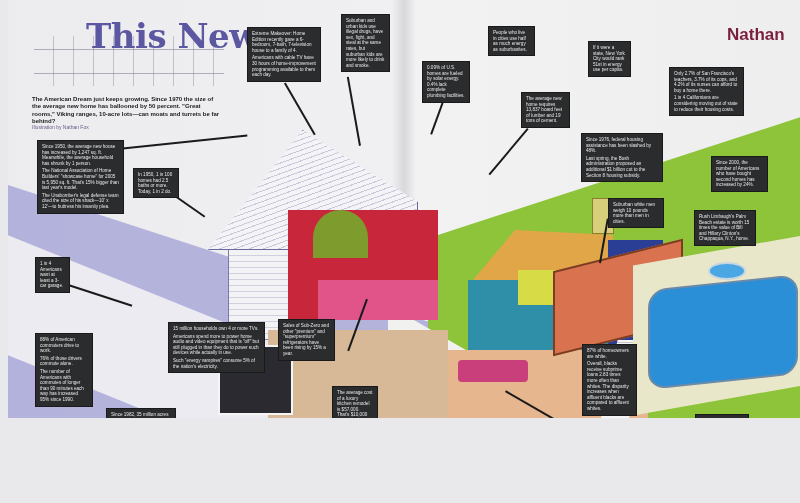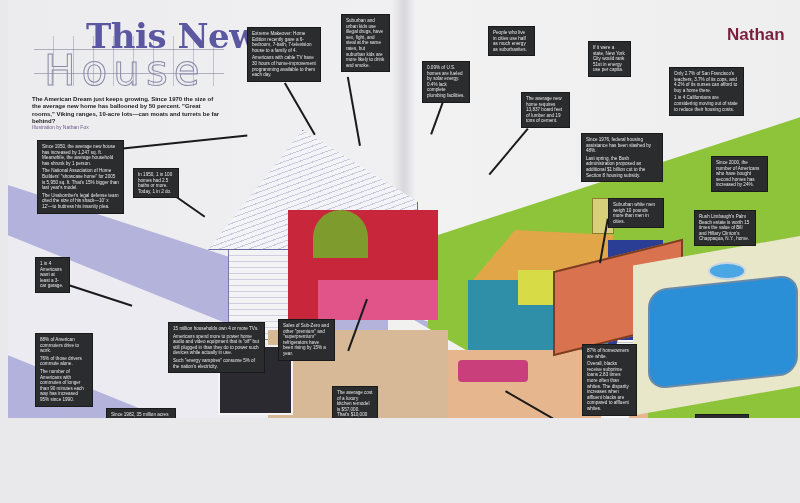--- a/index.html
+++ b/index.html
@@ -103,21 +103,20 @@
     <div class="garage"></div>
   </div>
 
   <div class="deck"></div>
   <div class="pool-surround"></div>
   <div class="pool"></div>
   <div class="spa"></div>
 
   <div class="blueprint-lines"></div>
   <div class="title-1">This New</div>
-  <div class="title-2">House</div>
   <div class="exhibit">Nathan</div>
   <div class="deck-text">The American Dream just keeps growing. Since 1970 the size of the average new home has ballooned by 50 percent. "Great rooms," Viking ranges, 10-acre lots—can moats and turrets be far behind?</div>
   <div class="credit">Illustration by Nathan Fox</div>
 
   <div class="leader" style="left:110px;top:148px;width:130px;transform:rotate(-6deg)"></div>
   <div class="leader" style="left:160px;top:190px;width:45px;transform:rotate(35deg)"></div>
   <div class="leader" style="left:277px;top:82px;width:60px;transform:rotate(60deg)"></div>
   <div class="leader" style="left:340px;top:76px;width:70px;transform:rotate(80deg)"></div>
   <div class="leader" style="left:437px;top:96px;width:40px;transform:rotate(110deg)"></div>
   <div class="leader" style="left:520px;top:128px;width:60px;transform:rotate(130deg)"></div>

